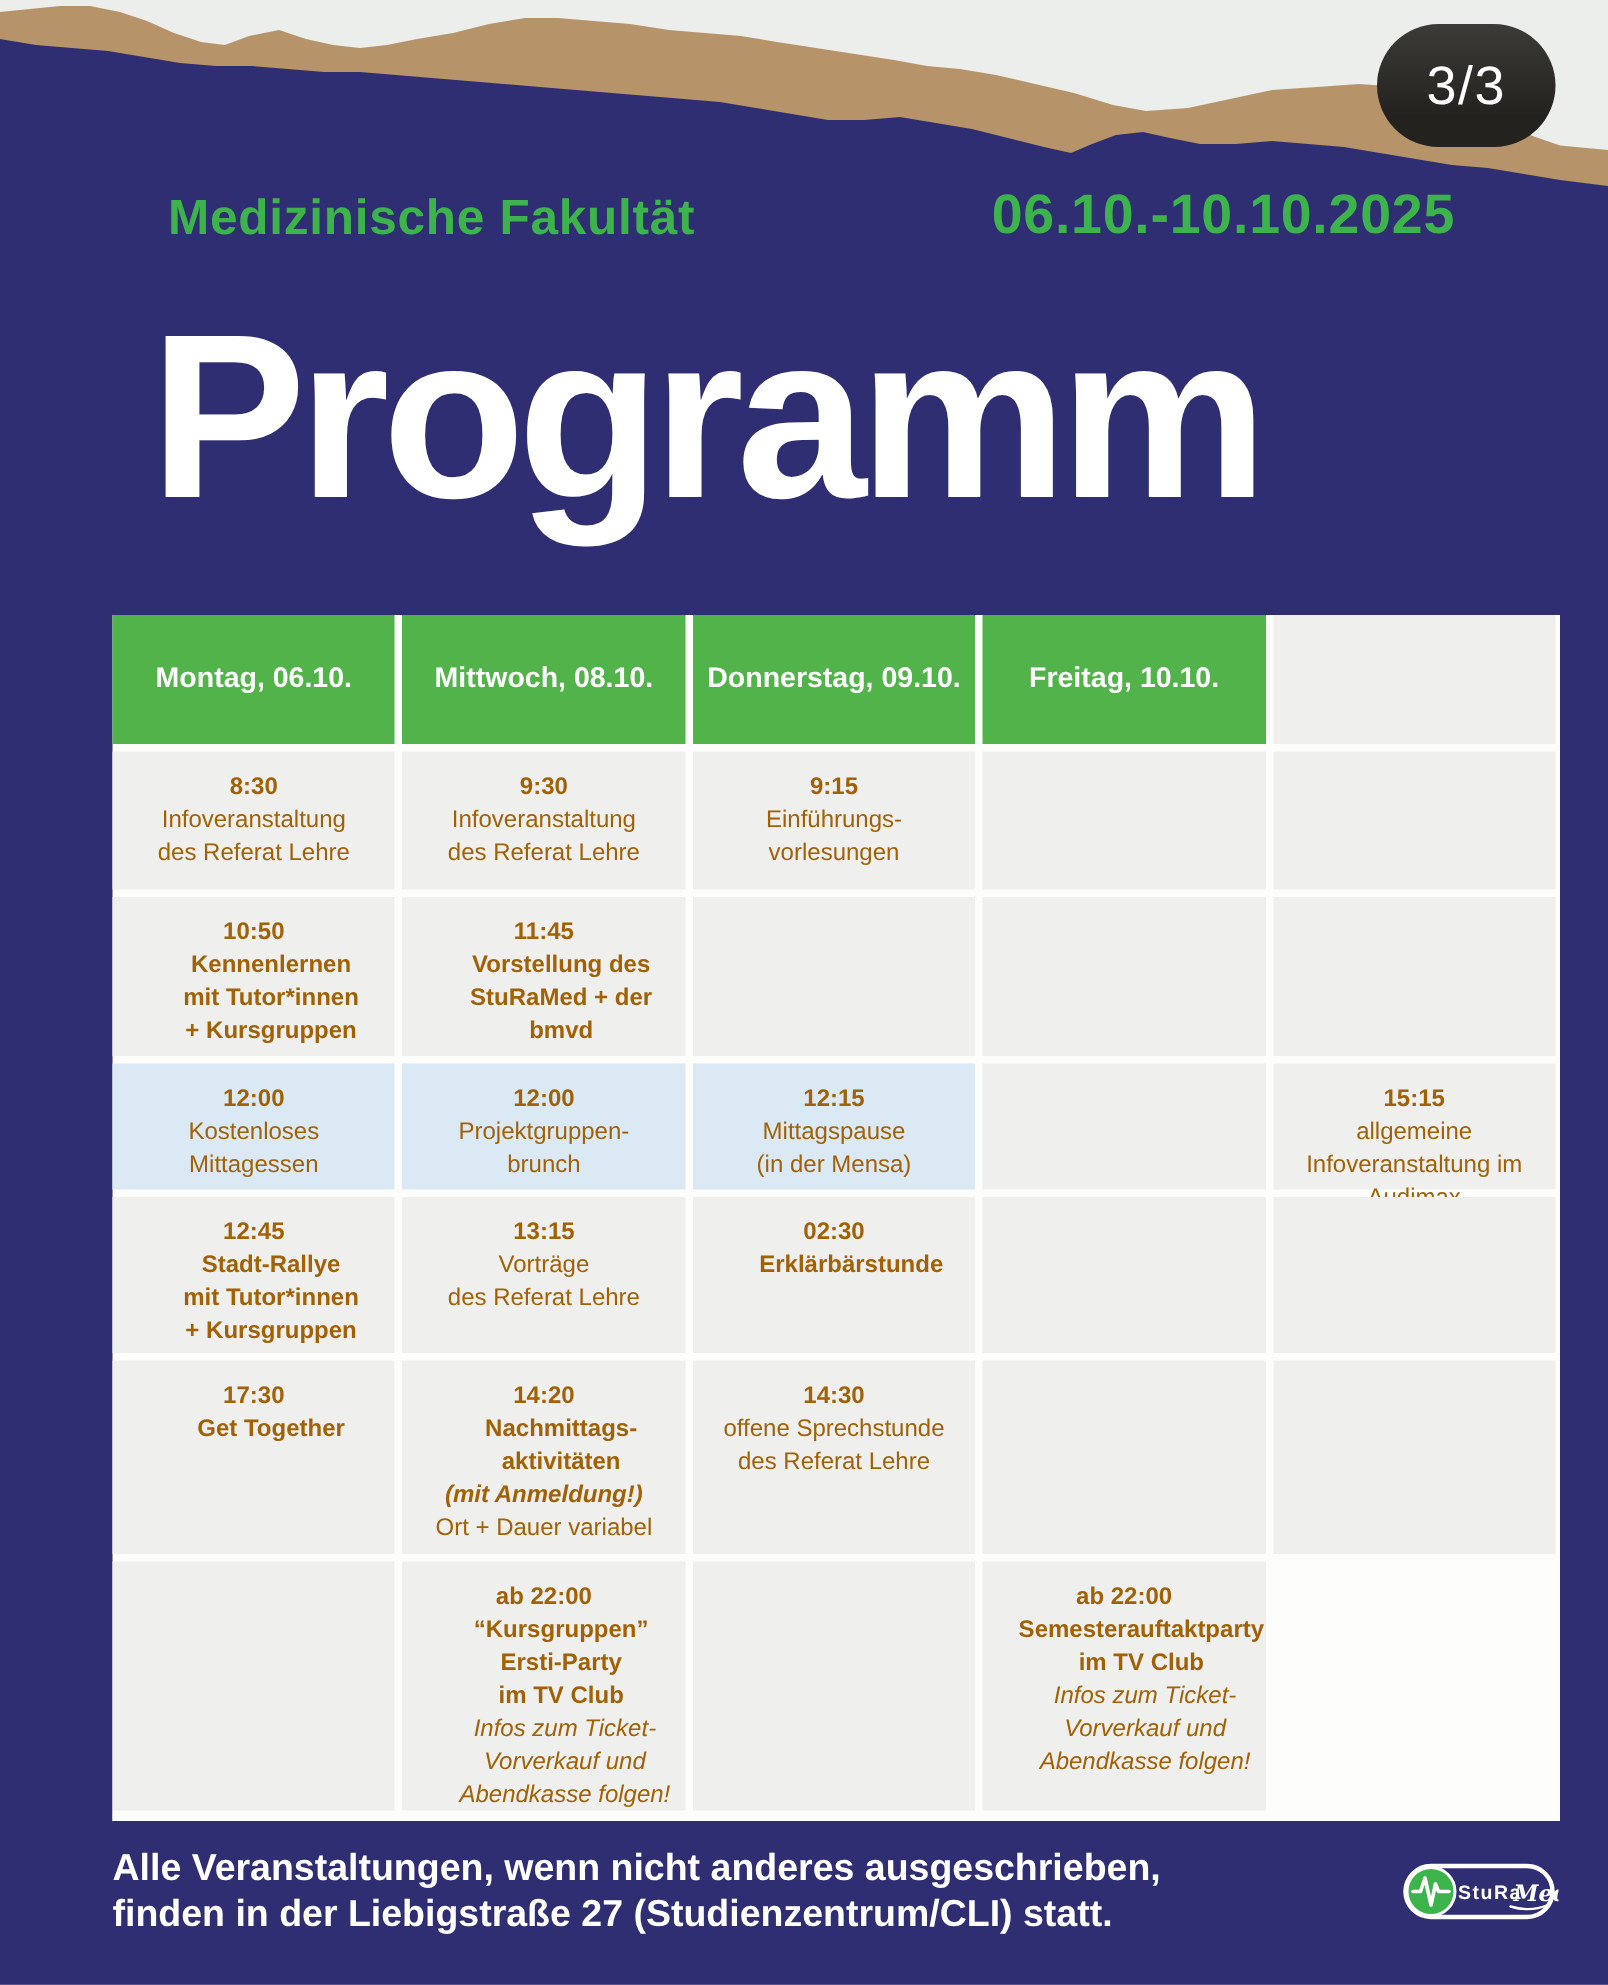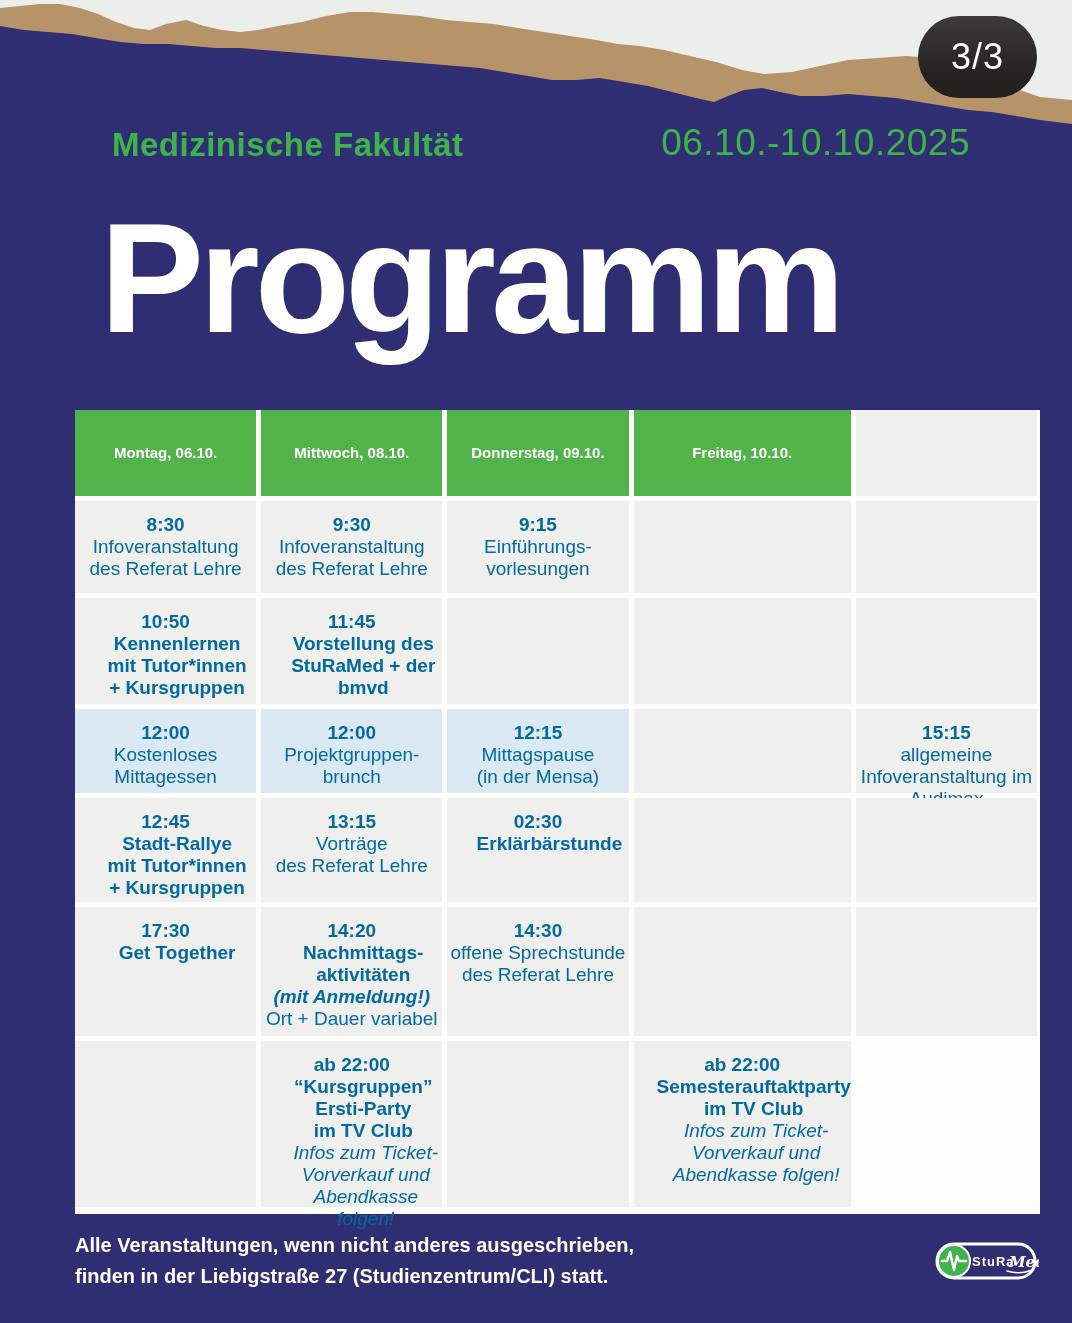--- a/index.html
+++ b/index.html
@@ -16,51 +16,51 @@
     border-radius:42px;display:flex;align-items:center;justify-content:center;
   }
   .badge span{color:#ffffff;font-size:36px;letter-spacing:1px;}
   
   .faculty{
     position:absolute;left:112px;top:126px;color:#3db44b;
     font-size:33px;font-weight:700;letter-spacing:0.5px;
   }
   .daterange{
     position:absolute;top:122px;right:102px;color:#3db44b;
-    font-size:37px;font-weight:400;letter-spacing:0.5px;margin-left:10px;
+    font-size:37px;font-weight:700;letter-spacing:0.5px;margin-left:10px;
   }
   .title{
     position:absolute;left:100px;top:200px;color:#ffffff;
     font-size:156px;font-weight:700;letter-spacing:-5px;line-height:1;
   }
   
   .schedule{
     position:absolute;left:75px;top:410px;width:962px;
     display:grid;grid-template-columns:repeat(5,1fr);
     grid-template-rows:86px 92px 106px 84px 104px 129px 166px;
     gap:5px;background:#fdfdfc;
     border-right:3px solid #fdfdfc;border-bottom:7px solid #fdfdfc;
   }
   .cell{
-    background:#efefee;text-align:center;color:#0369a1;
-    font-size:19px;line-height:22px;padding-top:13px;
+    background:#efefee;text-align:center;color:#a16207;
+    font-size:16px;line-height:22px;padding-top:13px;
   }
   .cell.blue{background:#dbe9f5;}
   .cell.head{
-    background:#52b34a;color:#ffffff;font-weight:700;font-size:15px;
+    background:#52b34a;color:#ffffff;font-weight:700;font-size:19px;
     display:flex;align-items:center;justify-content:center;padding-top:0;
   }
   .ln.time{font-weight:700;}
   .ln.bold{font-weight:700;margin-left:23px;}
   .ln.ital{font-style:italic;margin-left:28px;}
   .ln.boldital{font-weight:700;font-style:italic;}
   
   .footnote{
     position:absolute;left:75px;top:1230px;color:#ffffff;
-    font-size:20px;font-weight:700;line-height:31px;
+    font-size:25px;font-weight:700;line-height:31px;
   }
   .logo{position:absolute;right:33px;top:1238px;width:106px;height:46px;display:block;}
 </style>
 </head>
 <body>
 
 <div class="stage">
 
   <svg class="torn" viewBox="0 0 1072 150" preserveAspectRatio="none">
     <polygon fill="#b7936a" points="0,0 1072,0 1072,124 1040,120 1016,116 992,112 968,110 944,106 920,102 896,98 872,96 848,94 824,96 800,96 780,92 762,88 744,90 728,96 714,102 696,98 672,92 648,86 624,82 600,78 576,80 552,80 528,76 504,72 480,68 456,66 432,64 408,62 384,60 360,58 336,56 312,54 288,52 264,50 240,48 216,48 192,46 168,44 144,44 120,42 96,38 72,34 48,32 24,30 0,26"></polygon>

